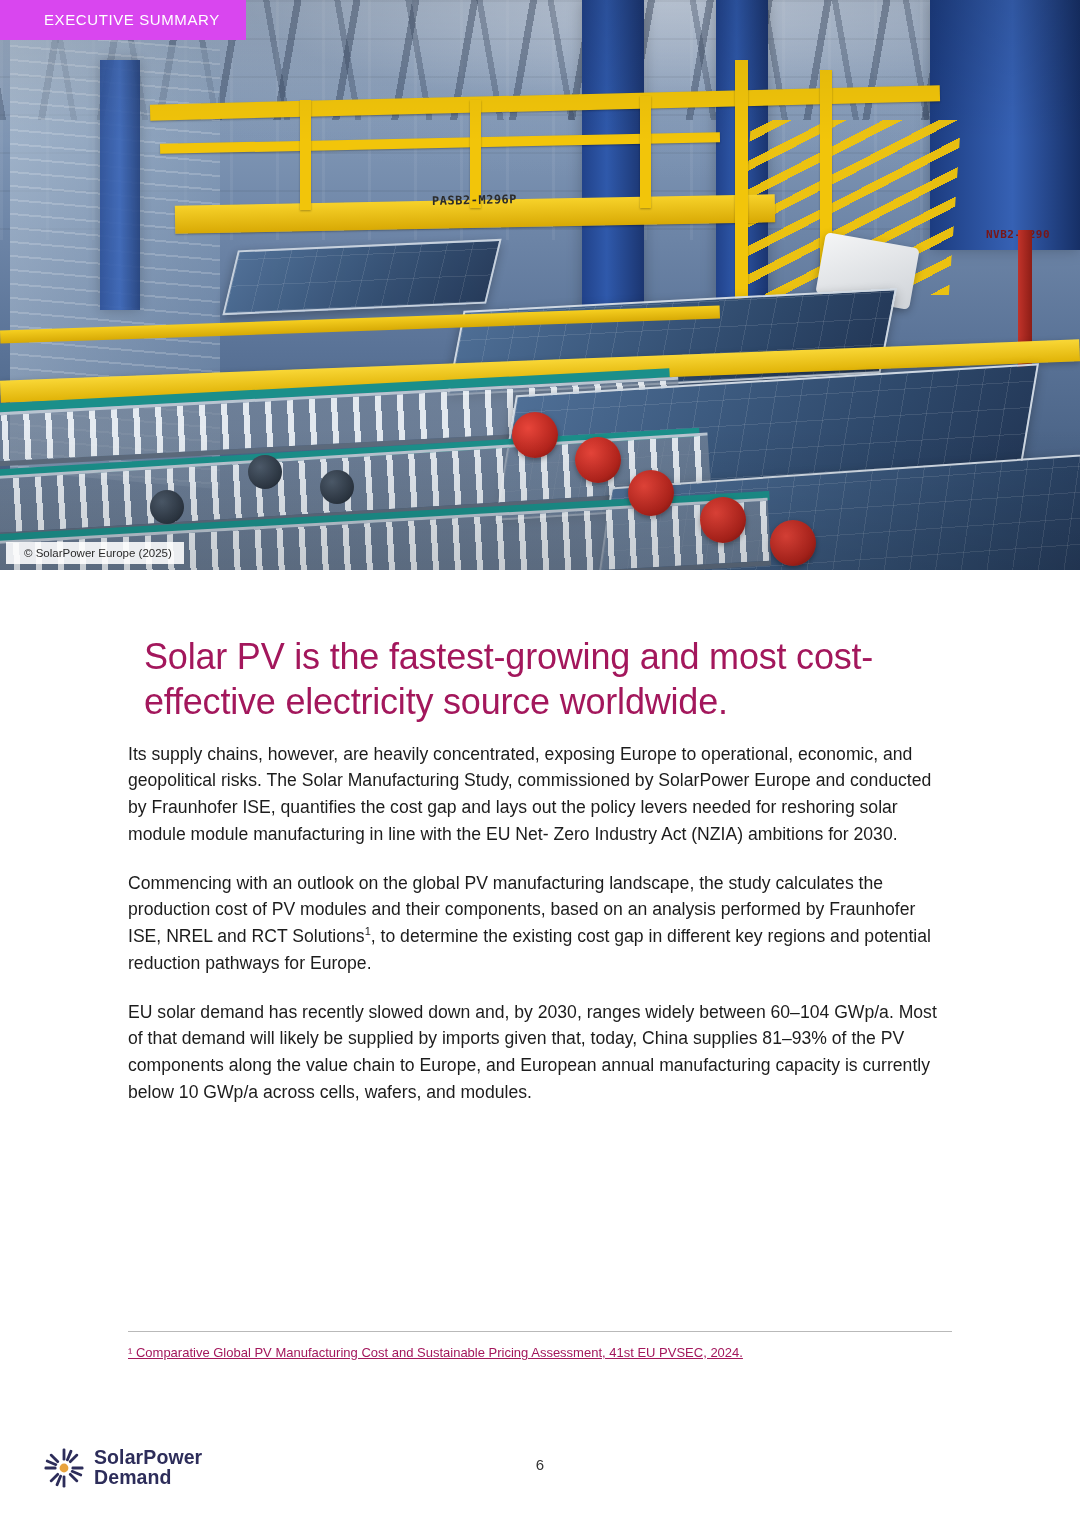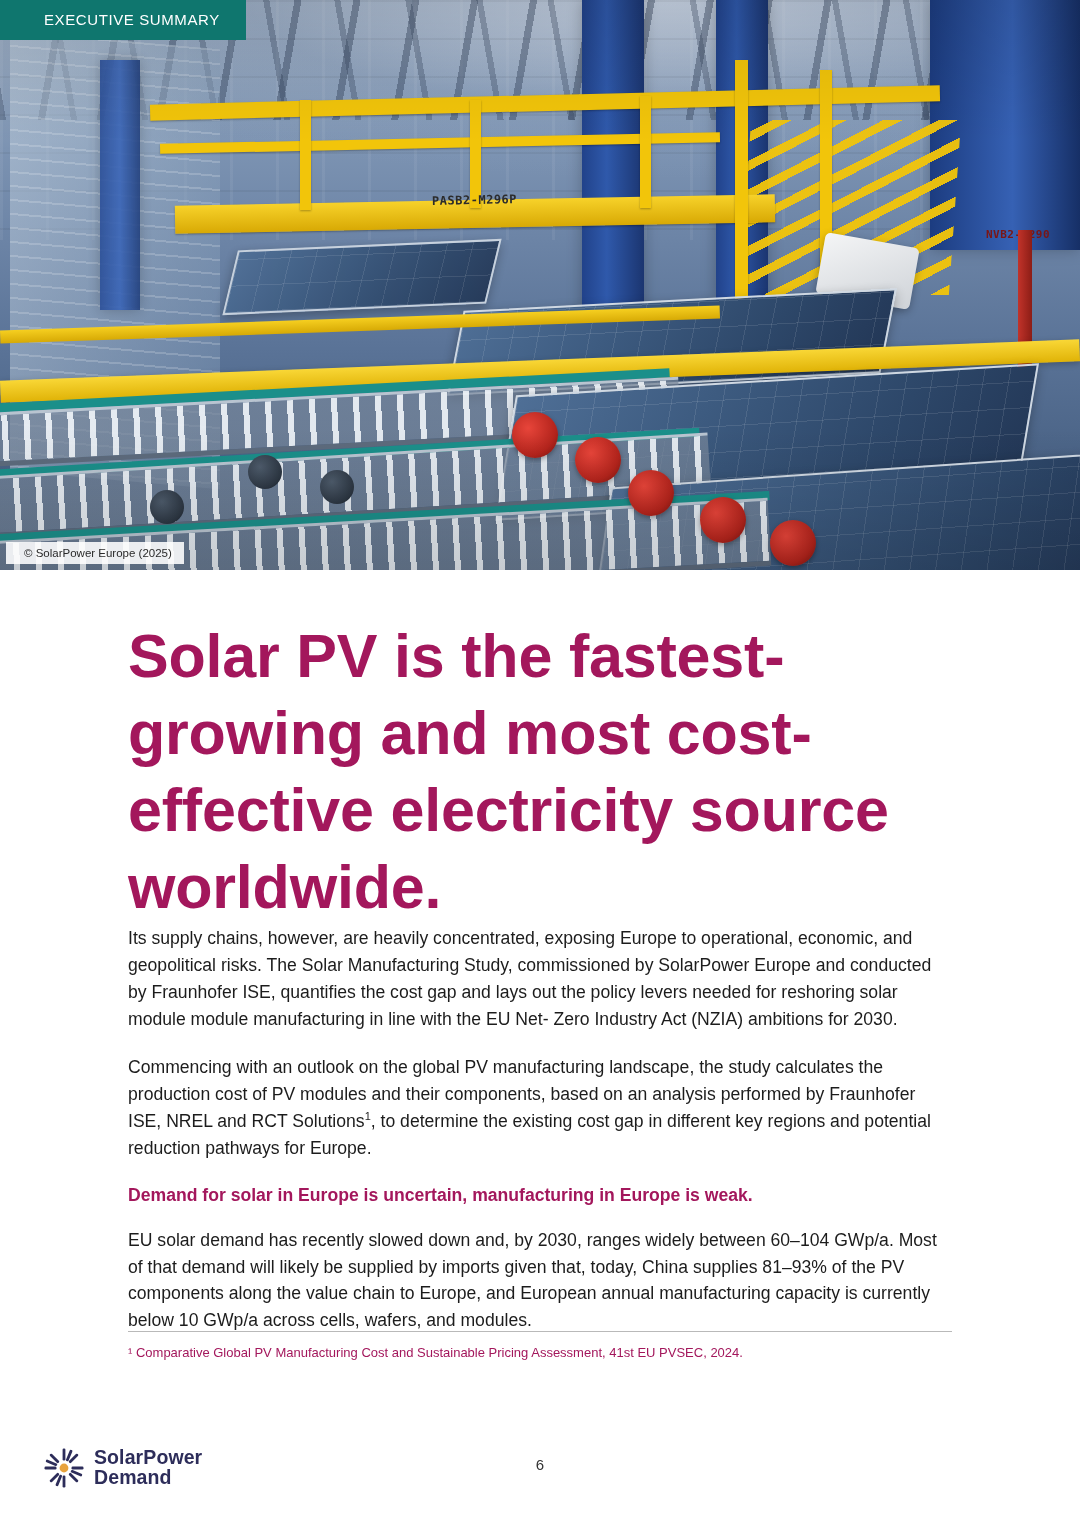--- a/index.html
+++ b/index.html
@@ -179,21 +179,21 @@
   }
   .hero-shade {
     position: absolute; inset: 0;
     background: linear-gradient(180deg, rgba(0,0,0,0.10) 0%, rgba(0,0,0,0) 25%, rgba(0,0,0,0) 75%, rgba(0,0,0,0.12) 100%);
   }
 
   
   .section-tag {
     position: absolute;
     left: 0; top: 0;
-    background: #0f766e;
+    background: #d946ef;
     color: #ffffff;
     font-size: 15px;
     letter-spacing: .6px;
     padding: 11px 26px 12px 44px;
     z-index: 5;
   }
   .image-credit {
     position: absolute;
     left: 6px; top: 542px;
     background: rgba(255,255,255,0.88);
@@ -204,25 +204,25 @@
   }
 
   
   .content {
     position: absolute;
     left: 0;
     top: 570px;
     width: 1080px;
   }
   .headline {
-    margin: 0;
+    margin: 16px;
     padding: 48px 128px 0 128px;
     color: #a3175c;
-    font-size: 61px;
-    font-weight: bold;
+    font-size: 36px;
+    font-weight: normal;
     line-height: 1.26;
     letter-spacing: -0.2px;
   }
   .body-wrap {
     padding: 0 128px;
   }
   p.body {
     margin: 0 0 22px 0;
     font-size: 17.6px;
     line-height: 1.52;
@@ -248,20 +248,21 @@
     background: #b9b9b9;
   }
   .footnote {
     position: absolute;
     left: 128px;
     top: 1344px;
     width: 850px;
     font-size: 13px;
     color: #a3175c;
     line-height: 1.4;
+    text-decoration: underline;
   }
 
   
   .footer {
     position: absolute;
     left: 0;
     top: 1440px;
     width: 976px;
     height: 88px;
   }
@@ -359,21 +360,20 @@
 
 <div class="content">
 
   <h1 class="headline">Solar PV is the fastest-growing and most cost-effective electricity source worldwide.</h1>
 
   <div class="body-wrap">
     <p class="body first">Its supply chains, however, are heavily concentrated, exposing Europe to operational, economic, and geopolitical risks. The Solar Manufacturing Study, commissioned by SolarPower Europe and conducted by Fraunhofer ISE, quantifies the cost gap and lays out the policy levers needed for reshoring solar module module manufacturing in line with the EU Net- Zero Industry Act (NZIA) ambitions for 2030.</p>
 
     <p class="body"><span>Commencing with an outlook on the global PV manufacturing landscape, the study calculates the production cost of PV modules and their components, based on an analysis performed by Fraunhofer ISE, NREL and RCT Solutions</span><span class="sup">1</span><span>, to determine the existing cost gap in different key regions and potential reduction pathways for Europe.</span></p>
 
-    <p class="subhead">Demand for solar in Europe is uncertain, manufacturing in Europe is weak.</p>
 
     <p class="body">EU solar demand has recently slowed down and, by 2030, ranges widely between 60–104 GWp/a. Most of that demand will likely be supplied by imports given that, today, China supplies 81–93% of the PV components along the value chain to Europe, and European annual manufacturing capacity is currently below 10 GWp/a across cells, wafers, and modules.</p>
   </div>
 </div>
 
 <div class="footnote-rule"></div>
 <div class="footnote">¹ Comparative Global PV Manufacturing Cost and Sustainable Pricing Assessment, 41st EU PVSEC, 2024.</div>
 
 <div class="footer">
   <div class="logo">

